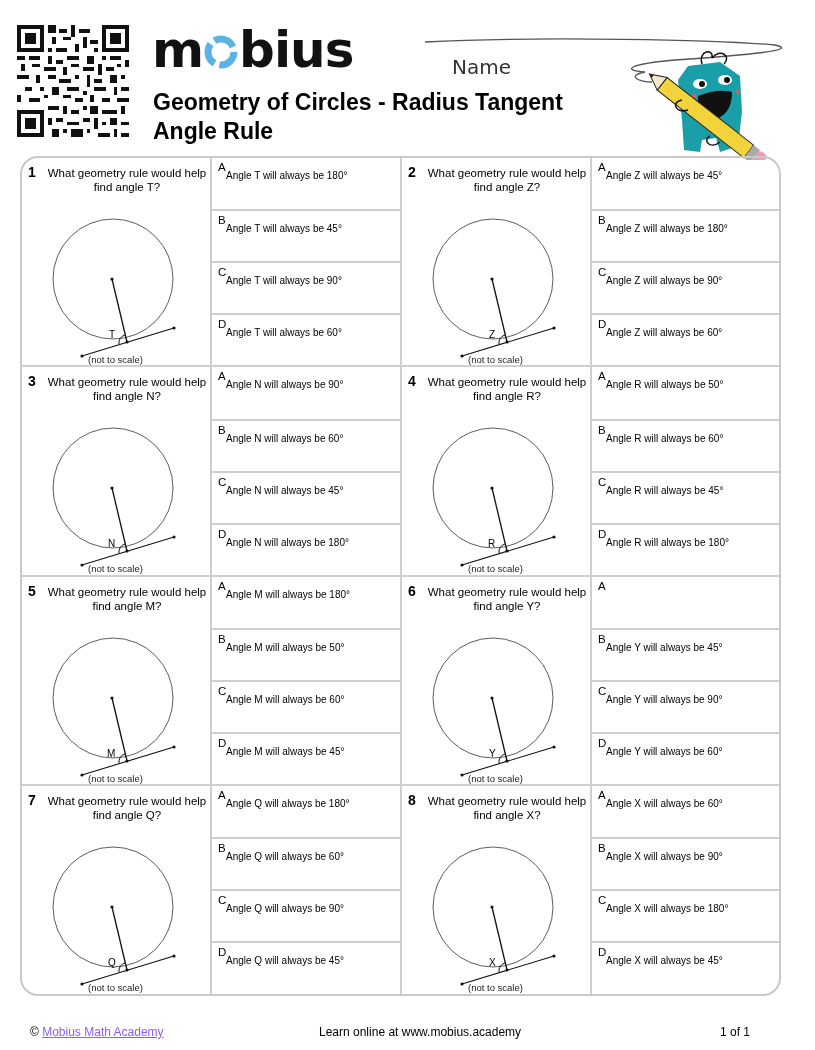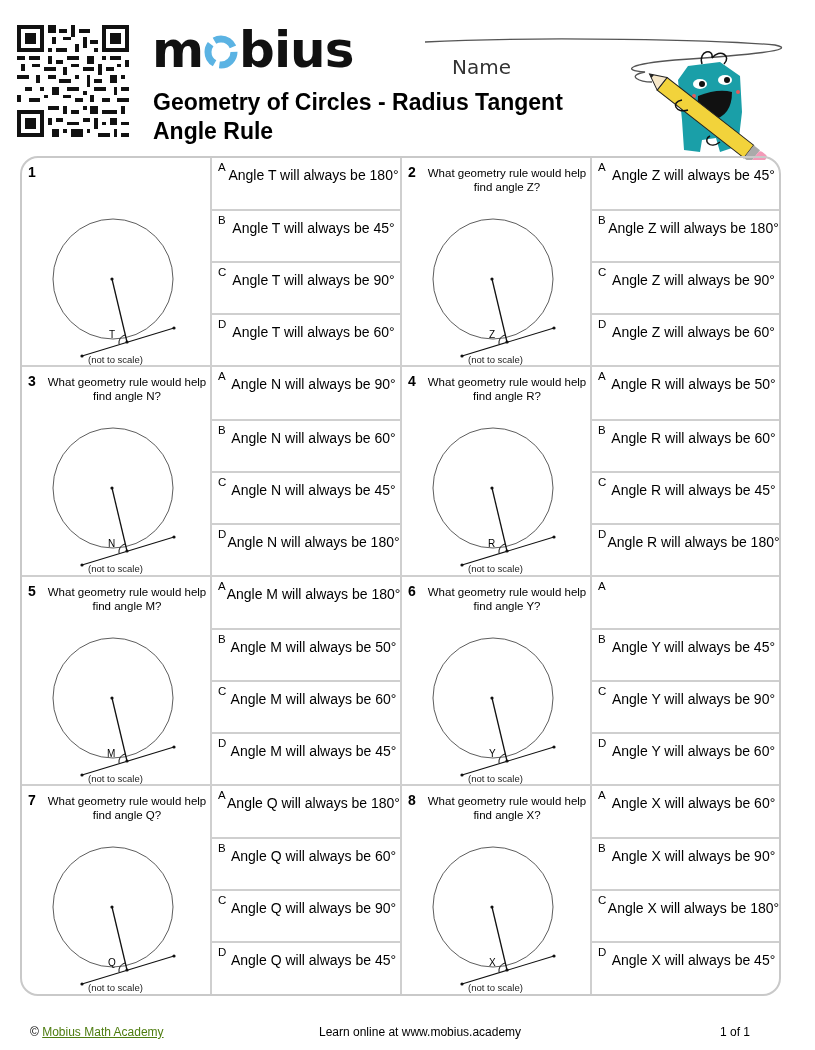--- a/index.html
+++ b/index.html
@@ -21,28 +21,28 @@
   .cell-q { position: absolute; width: 188px; height: 209px; box-sizing: border-box; }
   .cell-q .num { position: absolute; left: 6px; top: 6px; font-weight: bold; font-size: 14px; }
   .cell-q .prompt { position: absolute; left: 20px; top: 8px; width: 170px; text-align: center;
                     font-size: 11.5px; line-height: 14px; }
   .cell-q svg { position: absolute; left: 0; top: 0; }
   .cell-q .nts { position: absolute; left: 0; width: 188px; top: 196px; text-align: left;
                  padding-left: 66px; box-sizing: border-box; font-size: 9.5px; color: #222; }
 
   .ans { position: absolute; width: 189px; height: 52px; box-sizing: border-box; cursor: pointer; }
   .ans .letter { position: absolute; left: 6px; top: 3px; font-size: 11.5px; }
-  .ans .txt { position: absolute; left: 14px; right: 0; top: 9px; text-align: center;
-              font-size: 14px; line-height: 17px; }
+  .ans .txt { position: absolute; left: 14px; right: 0; top: 9px; 
+              font-size: 10px; line-height: 17px; }
 
   .vline { position: absolute; top: 0; width: 2px; height: 836px; background: #cfcfcf; }
   .hline { position: absolute; height: 2px; background: #cfcfcf; }
 
   .footer { position: absolute; top: 1025px; font-size: 12px; }
-  .footer a { color: #4d7c0f; text-decoration: underline; margin-top: 28px; }
+  .footer a { color: #8b5cf6; text-decoration: underline; margin-top: 28px; }
 </style>
 </head>
 <body>
 
 <svg class="qr" viewBox="0 0 29 29" shape-rendering="crispEdges">
   <rect width="29" height="29" fill="#fff"></rect>
   <g fill="#111">
     <path d="M0 0h7v7H0z M1 1v5h5V1z M2 2h3v3H2z"></path>
     <path d="M22 0h7v7h-7z M23 1v5h5V1z M24 2h3v3h-3z"></path>
     <path d="M0 22h7v7H0z M1 23v5h5v-5z M2 24h3v3H2z"></path>
@@ -129,20 +129,21 @@
 
   <div class="hline" style="left:190px;width:188px;top:679px"></div>
   <div class="hline" style="left:190px;width:188px;top:731px"></div>
   <div class="hline" style="left:190px;width:188px;top:783px"></div>
   <div class="hline" style="left:570px;width:187px;top:679px"></div>
   <div class="hline" style="left:570px;width:187px;top:731px"></div>
   <div class="hline" style="left:570px;width:187px;top:783px"></div>
 
   <div class="cell-q" style="left:0;top:0">
     <span class="num">1</span>
+    <div class="prompt">What geometry rule would help find angle T?</div>
     <svg width="188" height="209">
       <circle cx="91" cy="121" r="60" fill="none" stroke="#333" stroke-width="0.8"></circle>
       <line x1="90" y1="121" x2="105" y2="184" stroke="#111" stroke-width="1.3"></line>
       <line x1="60" y1="198" x2="152" y2="170" stroke="#111" stroke-width="1.1"></line>
       <circle cx="90" cy="121" r="1.6" fill="#111"></circle>
         <circle cx="105" cy="184" r="1.6" fill="#111"></circle>
       <circle cx="60" cy="198" r="1.6" fill="#111"></circle>
         <circle cx="152" cy="170" r="1.6" fill="#111"></circle>
       <path d="M97 186 A 8 8 0 0 1 103 177" fill="none" stroke="#111" stroke-width="1"></path>
       <text x="87" y="180" font-size="10" font-family="Liberation Sans, sans-serif">T</text>

